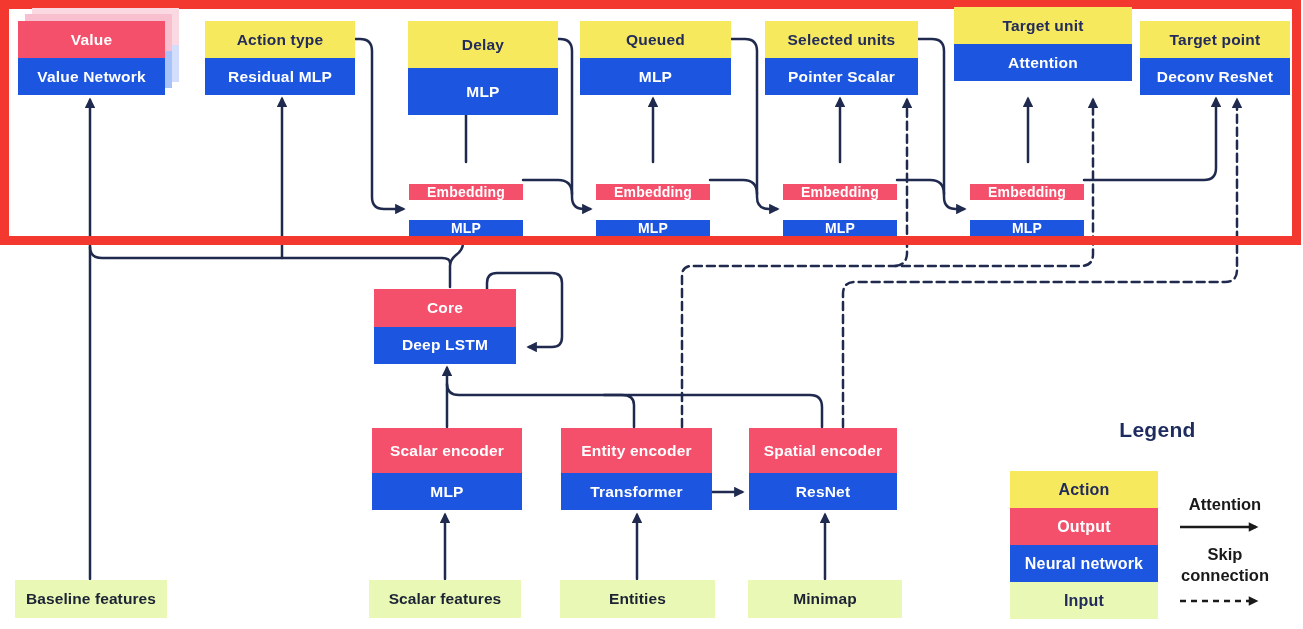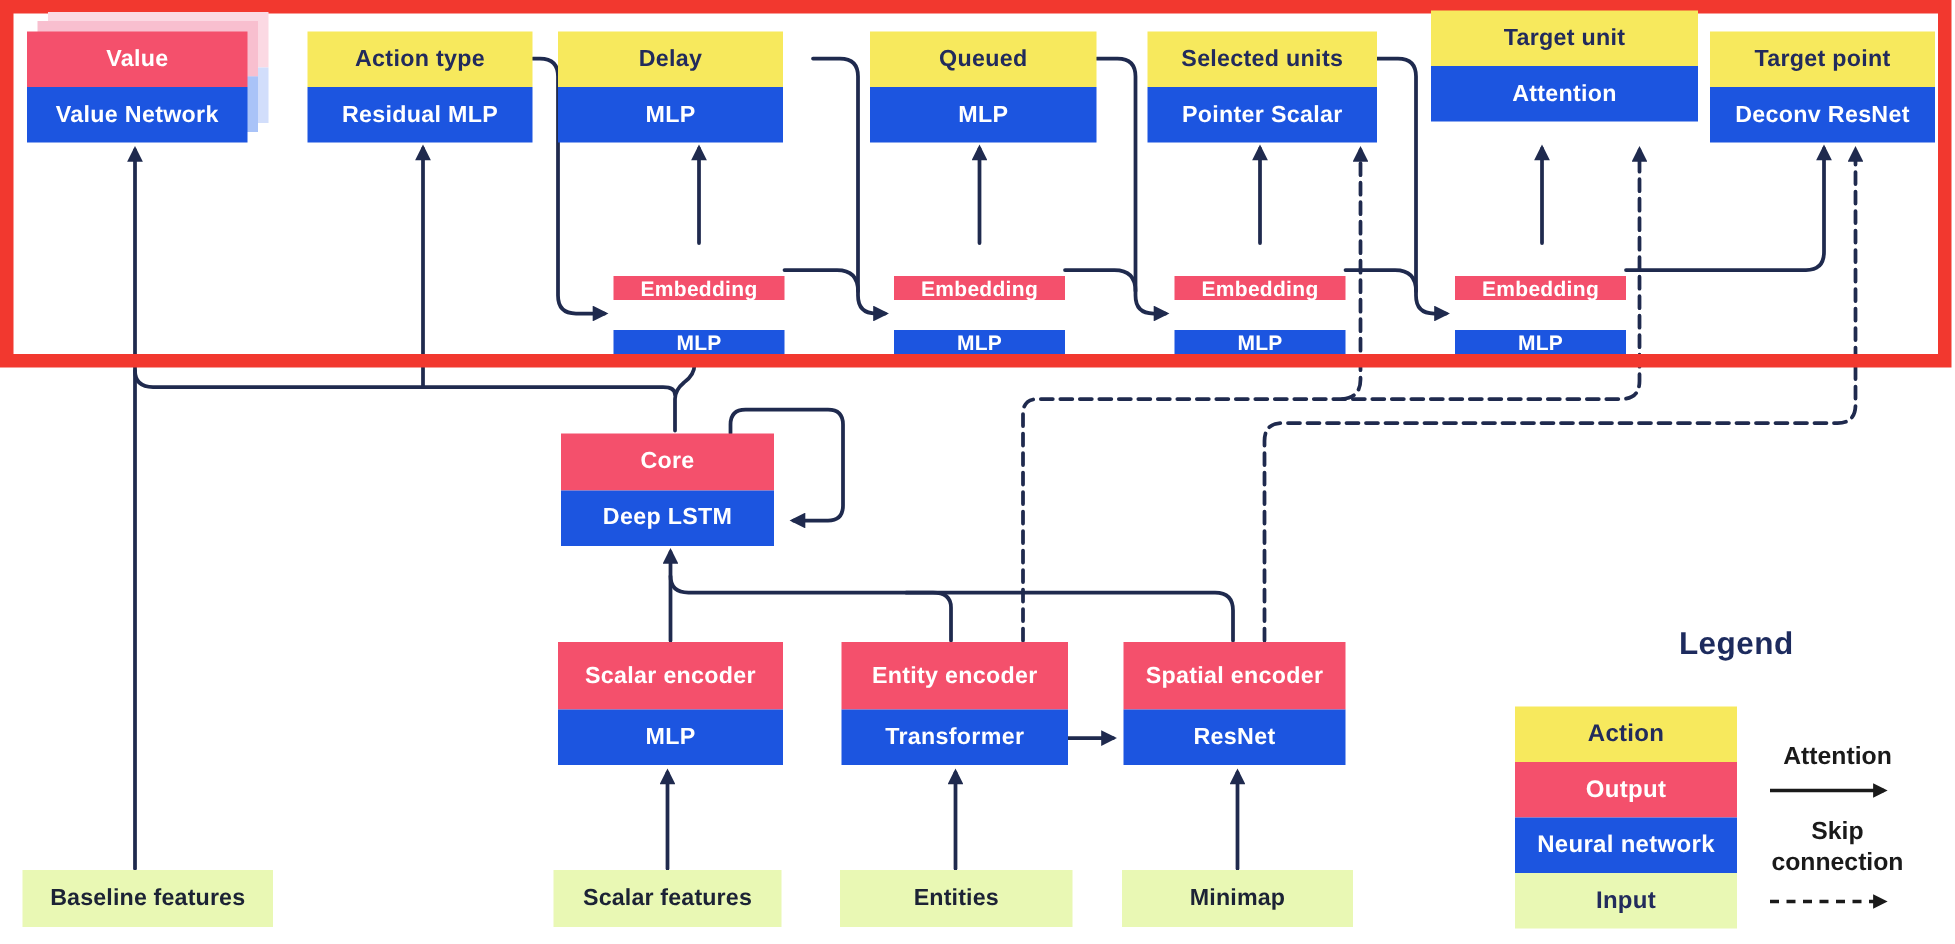--- a/index.html
+++ b/index.html
@@ -96,21 +96,21 @@
   </div>
   <div class="card head" style="left:18px;top:21px;width:147px;height:74px">
     <div class="seg output">Value</div>
     <div class="seg network">Value Network</div>
   </div>
 
   <div class="card head" style="left:205px;top:21px;width:150px;height:74px">
     <div class="seg action">Action type</div>
     <div class="seg network">Residual MLP</div>
   </div>
-  <div class="card head" style="left:372px;top:21px;width:150px;height:74px">
+  <div class="card head" style="left:408px;top:21px;width:150px;height:94px">
     <div class="seg action">Delay</div>
     <div class="seg network">MLP</div>
   </div>
   <div class="card head" style="left:580px;top:21px;width:151px;height:74px">
     <div class="seg action">Queued</div>
     <div class="seg network">MLP</div>
   </div>
   <div class="card head" style="left:765px;top:21px;width:153px;height:74px">
     <div class="seg action">Selected units</div>
     <div class="seg network">Pointer Scalar</div>
@@ -152,21 +152,21 @@
   </div>
   <div class="card" style="left:561px;top:428px;width:151px;height:82px">
     <div class="seg output enc-top">Entity encoder</div>
     <div class="seg network enc-bot">Transformer</div>
   </div>
   <div class="card" style="left:749px;top:428px;width:148px;height:82px">
     <div class="seg output enc-top">Spatial encoder</div>
     <div class="seg network enc-bot">ResNet</div>
   </div>
 
-  <div class="input-box" style="left:15px;top:580px;width:167px;height:38px">Baseline features</div>
+  <div class="input-box" style="left:15px;top:580px;width:152px;height:38px">Baseline features</div>
   <div class="input-box" style="left:369px;top:580px;width:152px;height:38px">Scalar features</div>
   <div class="input-box" style="left:560px;top:580px;width:155px;height:38px">Entities</div>
   <div class="input-box" style="left:748px;top:580px;width:154px;height:38px">Minimap</div>
 
   <div class="legend-title" style="left:1090px;top:418px;width:135px">Legend</div>
   <div class="legend-box" style="left:1010px;top:471px;width:148px">
     <div class="seg action">Action</div>
     <div class="seg output">Output</div>
     <div class="seg network">Neural network</div>
     <div class="seg input">Input</div>

